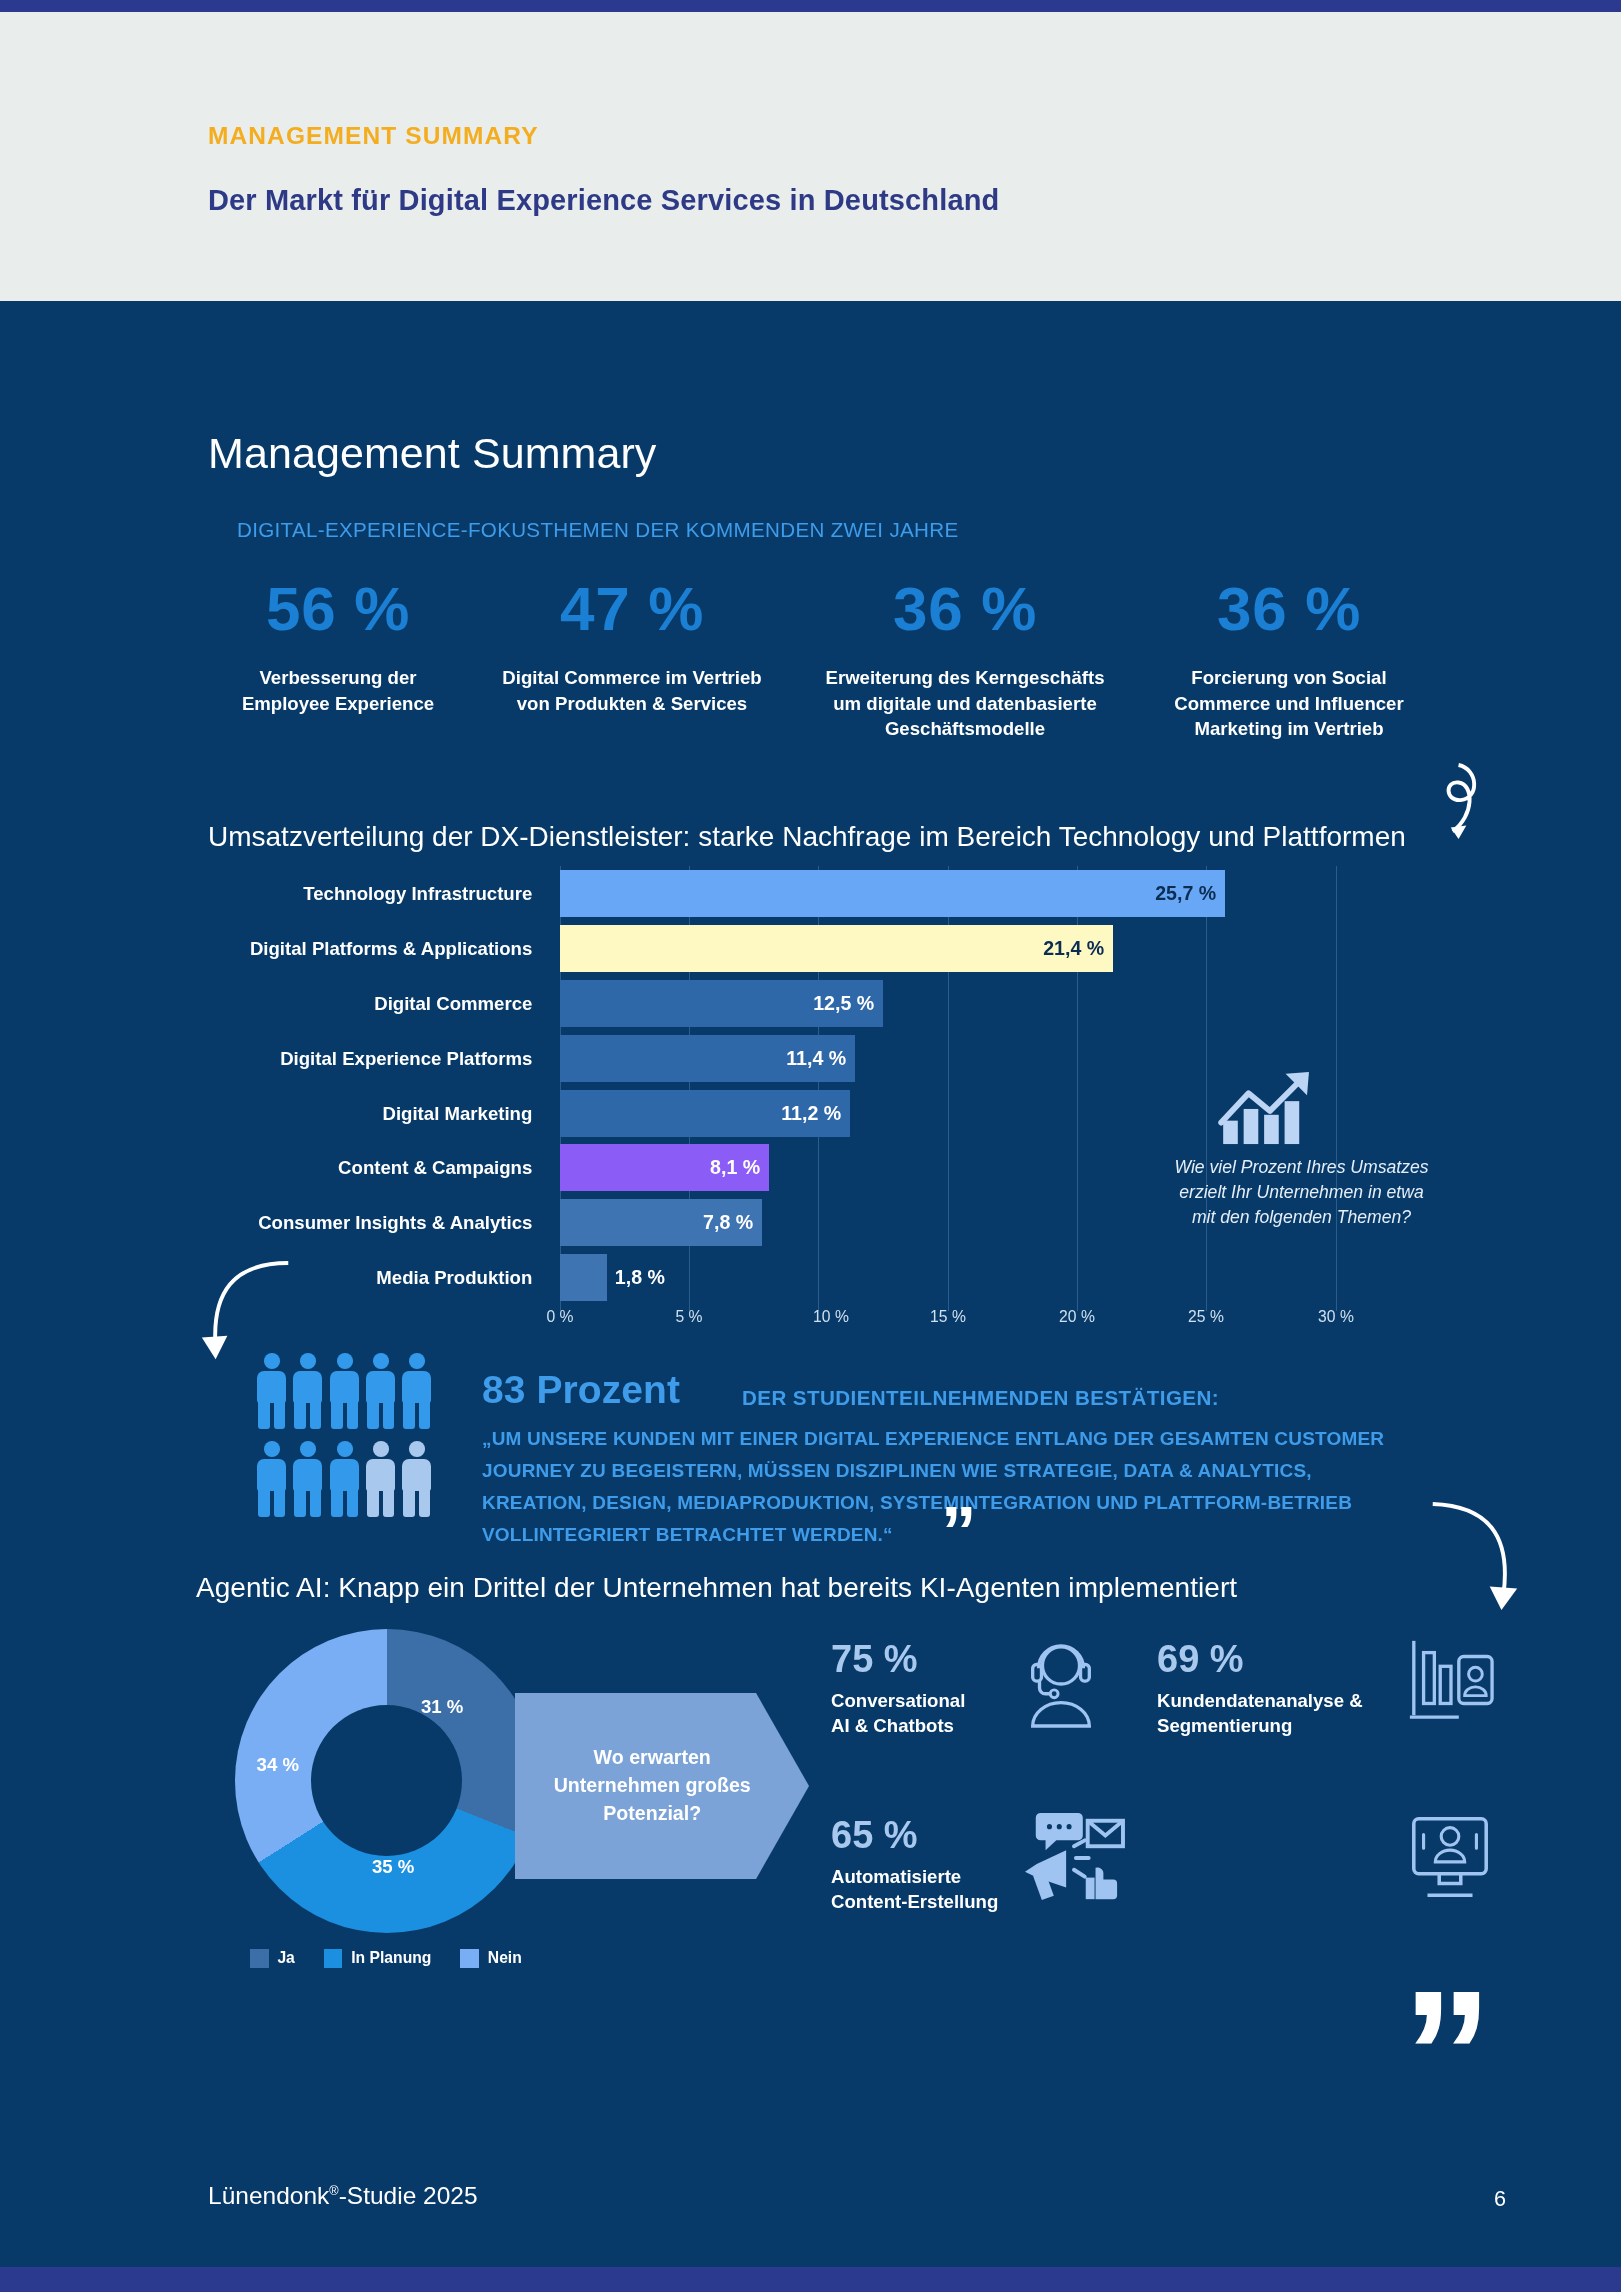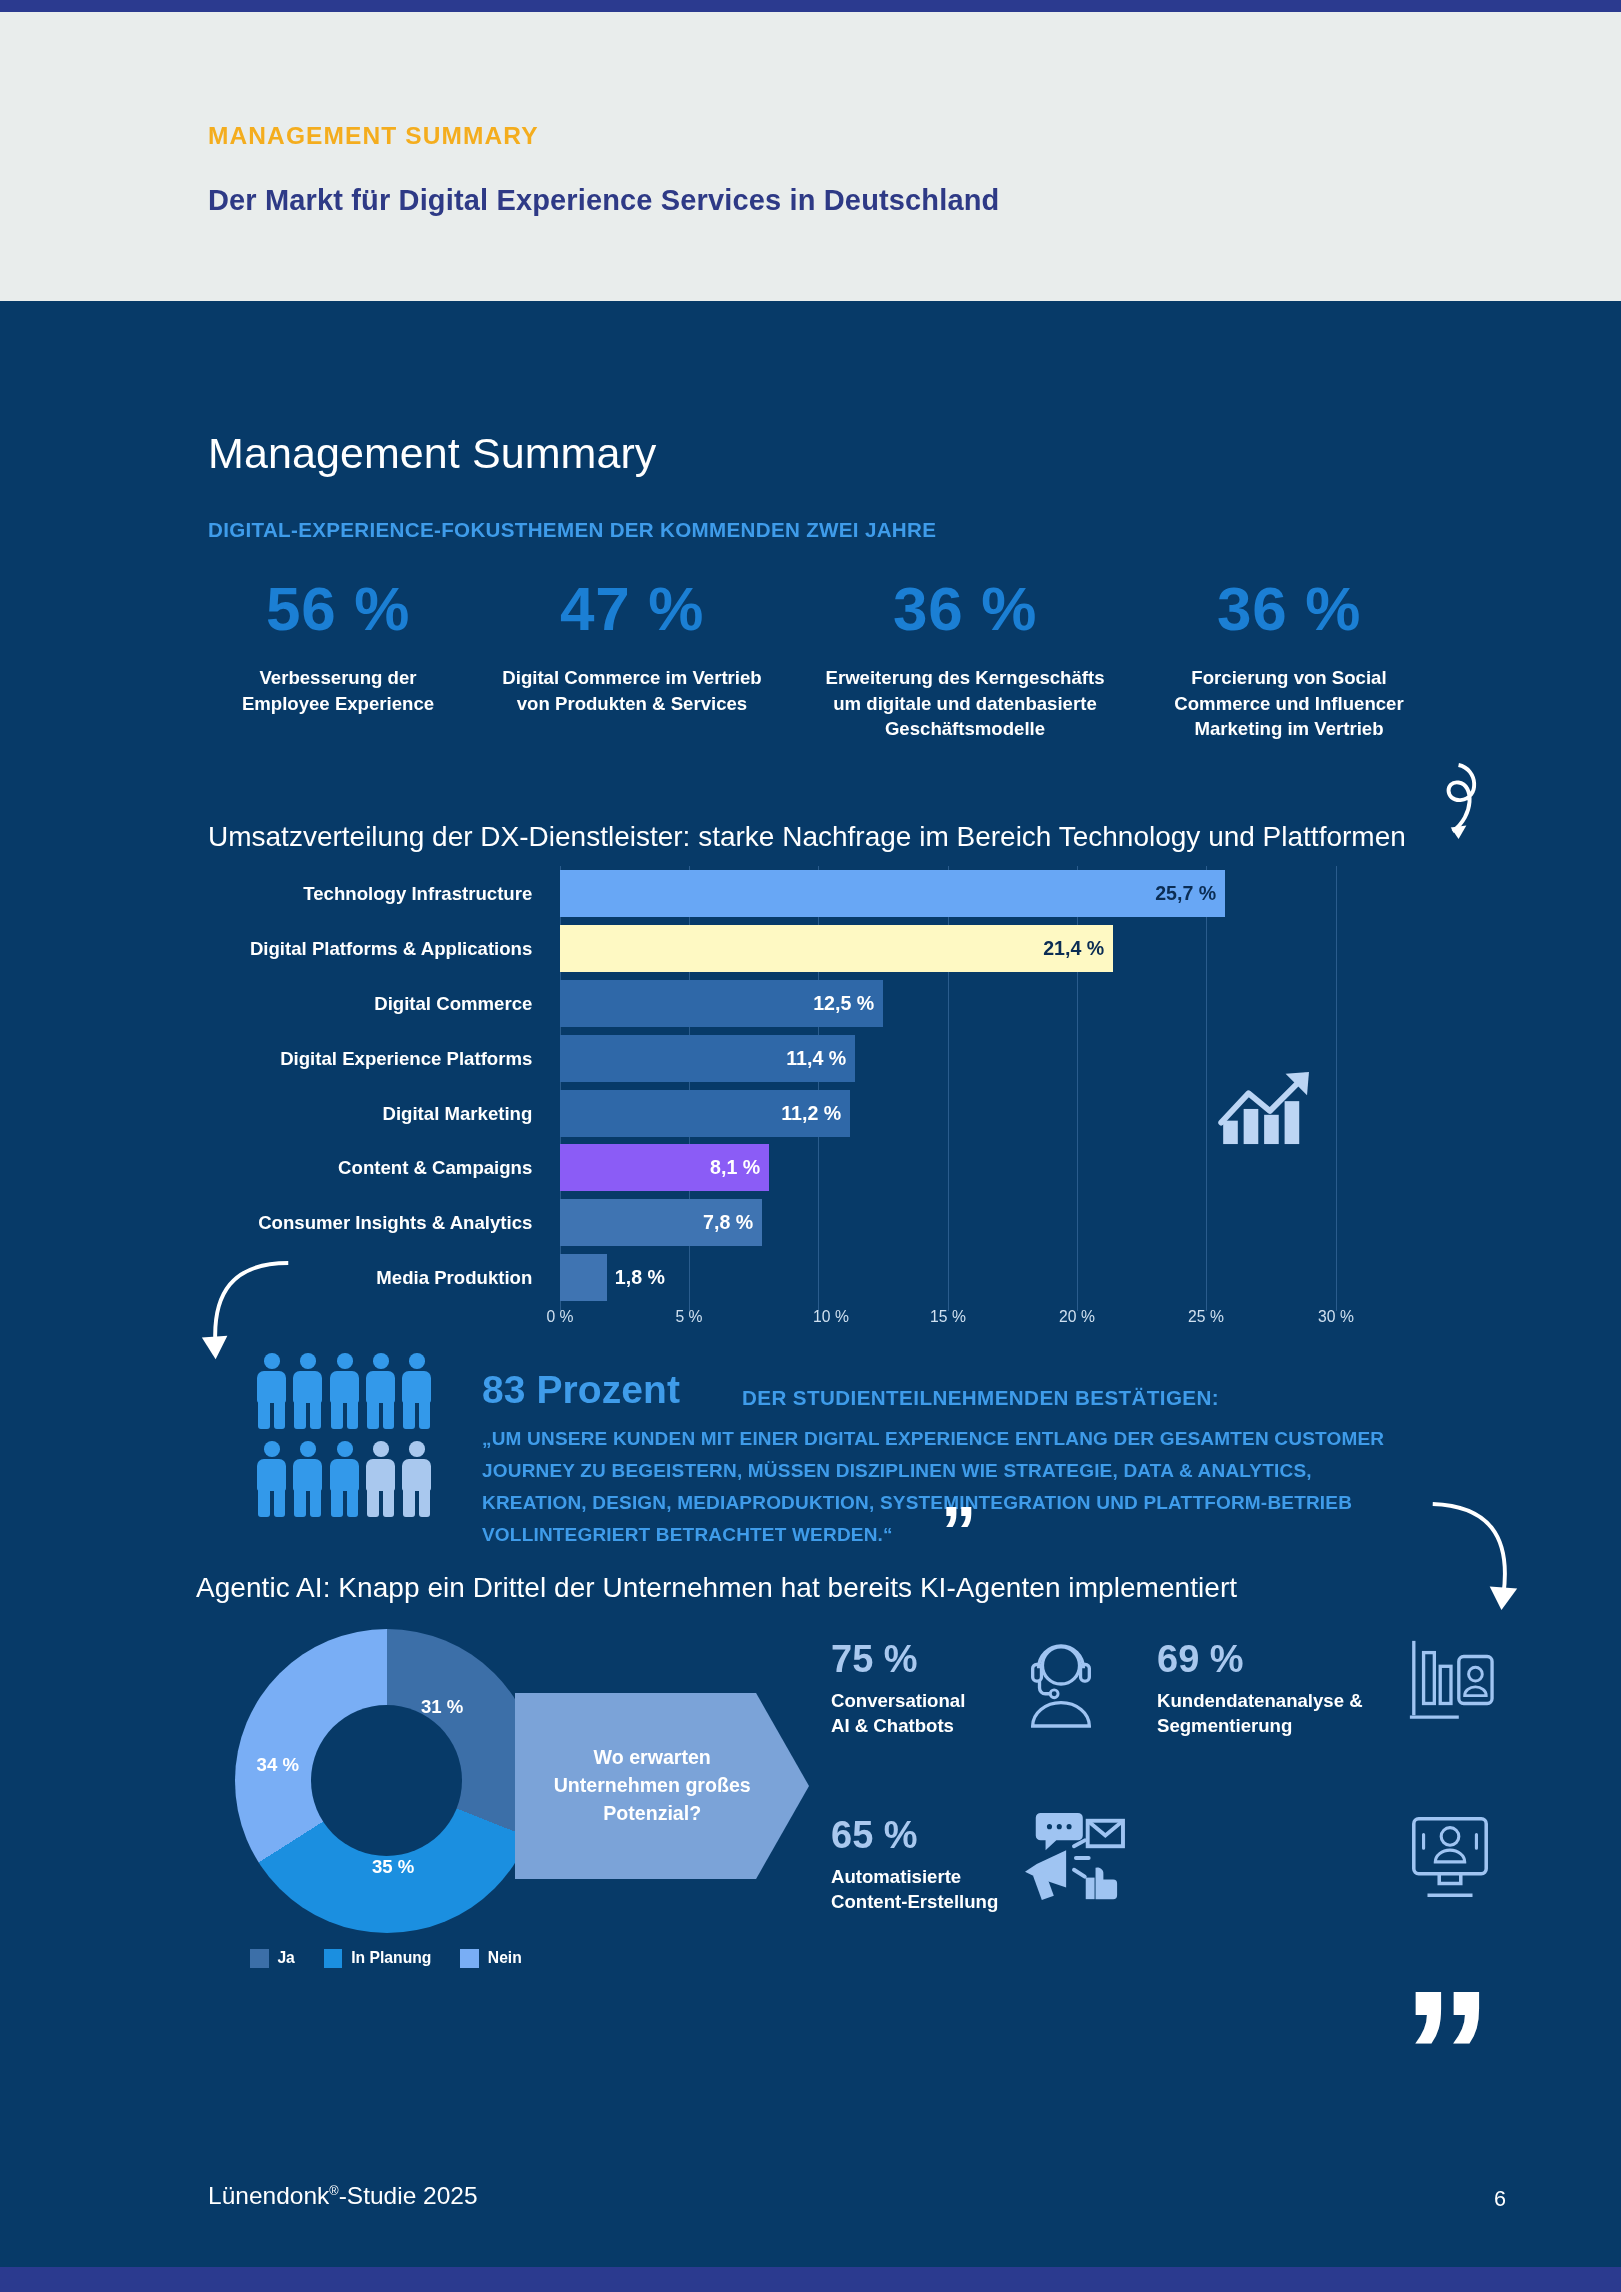--- a/index.html
+++ b/index.html
@@ -47,22 +47,23 @@
     background: #2b3a8f;
   }
 
   .sec-title {
     position: absolute;
     color: #ffffff; font-size: 43px; font-weight: 400;
     letter-spacing: .002em;
   }
   .kicker {
     position: absolute;
-    color: #3f9cea; font-size: 20.6px; font-weight: 700;
+    color: #3f9cea; font-size: 20.6px; font-weight: 400;
     letter-spacing: .015em;
+    margin-left: 29px;
   }
 
   
   .kpi {
     position: absolute; top: 576px; width: 294px; text-align: center;
   }
   .kpi .num {
     font-size: 62px; font-weight: 700; color: #1b7fd4;
     line-height: 1.05; letter-spacing: .01em;
   }
@@ -350,20 +351,21 @@
 
   <svg class="stat-icon" style="top:1068px;left:1215px;width:108px;height:78px;" viewBox="0 0 110 80">
     <rect x="8" y="54" width="15" height="24" fill="#bcd5f4"></rect>
     <rect x="29" y="42" width="15" height="36" fill="#bcd5f4"></rect>
     <rect x="50" y="48" width="15" height="30" fill="#bcd5f4"></rect>
     <rect x="71" y="34" width="15" height="44" fill="#bcd5f4"></rect>
     <path d="M6 56 L34 26 L56 44 L92 8" fill="none" stroke="#bcd5f4" stroke-width="6" stroke-linecap="round" stroke-linejoin="round"></path>
     <path d="M72 6 L96 4 L94 28 Z" fill="#bcd5f4"></path>
   </svg>
 
+  <div class="chart-note" style="white-space: pre-line;">Wie viel Prozent Ihres Umsatzes erzielt Ihr Unternehmen in etwa mit den folgenden Themen?</div>
 
   <svg class="stat-icon" style="top:1257px;left:194px;width:108px;height:118px;" viewBox="0 0 110 120">
     <path d="M96 6 C 40 6, 18 36, 22 92" fill="none" stroke="#ffffff" stroke-width="4"></path>
     <path d="M8 82 L34 80 L22 104 Z" fill="#ffffff"></path>
   </svg>
 
   <div class="people" id="people">
       <div class="p-fig p-on" style="left: 0px; top: 0px;">
         <div class="p-head"></div>
         <div class="p-body"></div>

